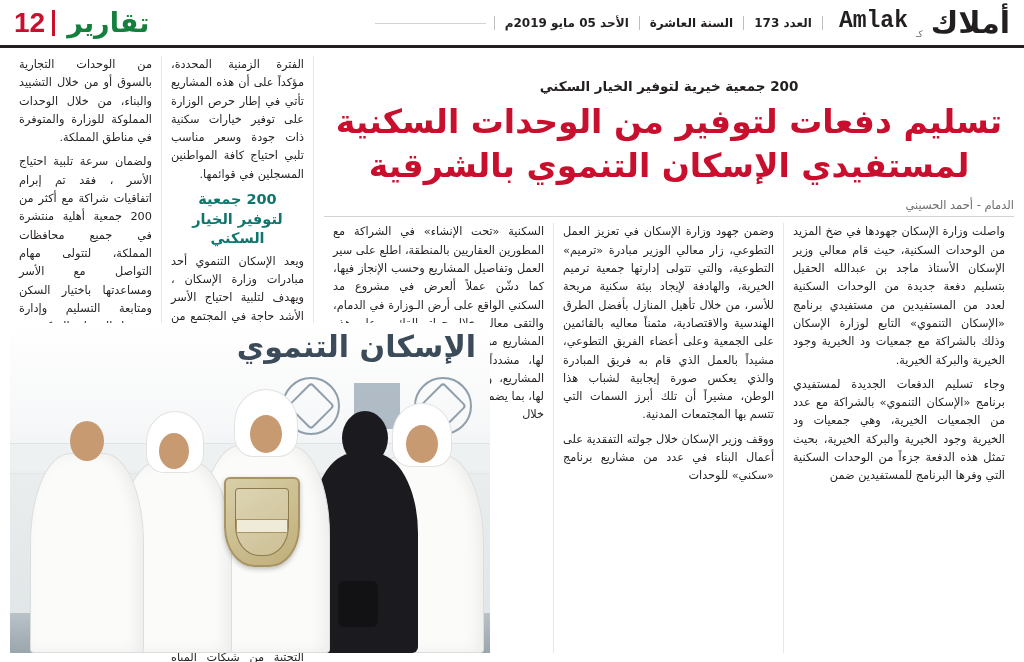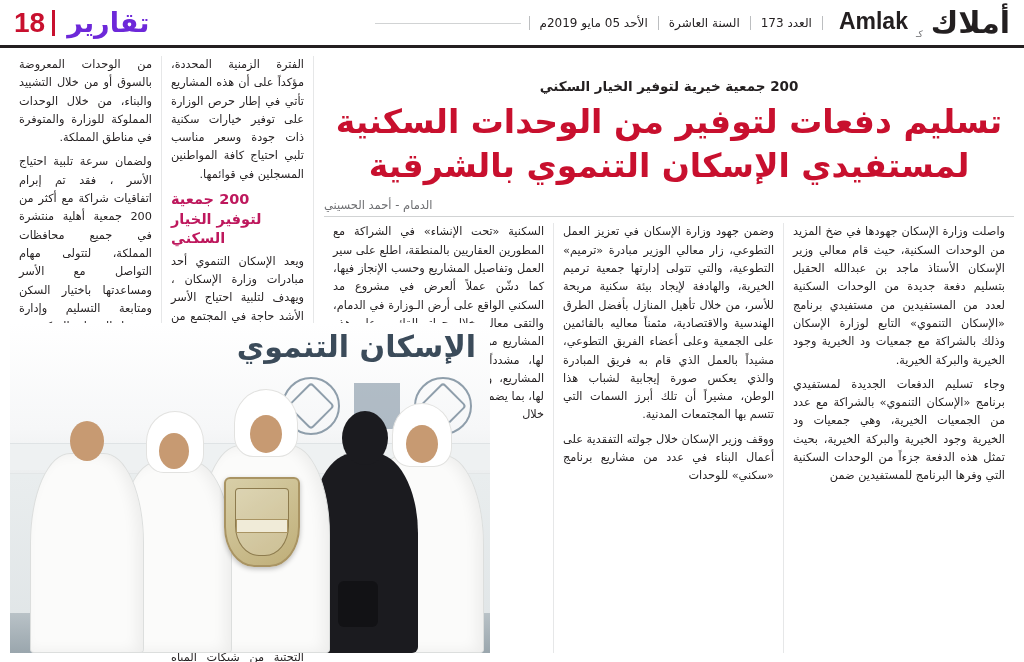--- a/index.html
+++ b/index.html
@@ -47,21 +47,21 @@
     font-weight: bold;
     color: #231f20;
     letter-spacing: -1px;
     line-height: 1;
     white-space: nowrap;
   }
   .brand-en {
     font-size: 23px;
     font-weight: bold;
     color: #231f20;
-    font-family: Liberation Sans, sans-serif;
+    font-family: Liberation Mono, monospace;
     line-height: 1;
     padding-bottom: 2px;
   }
   .brand-sub {
     font-size: 9px;
     color: #6d6e71;
     font-family: "Liberation Sans", sans-serif;
     align-self: flex-end;
     padding-bottom: 6px;
   }
@@ -70,20 +70,21 @@
     flex-direction: row;
     align-items: center;
     font-size: 12px;
     color: #231f20;
     gap: 0;
     padding-right: 6px;
   }
   .masthead-meta .mitem {
     padding: 0 10px;
     white-space: nowrap;
+    font-weight: bold;
   }
   .masthead-meta .sep {
     width: 1px;
     height: 14px;
     background: #bcbec0;
   }
   .masthead-rule {
     flex: 1;
     position: relative;
   }
@@ -99,21 +100,21 @@
   .section-label {
     display: flex;
     flex-direction: row;
     align-items: center;
     gap: 12px;
     padding: 0 16px 0 14px;
   }
   .section-title {
     font-size: 27px;
     font-weight: bold;
-    color: #6d28d9;
+    color: #15803d;
     letter-spacing: 3px;
     line-height: 1;
     text-align: center;
   }
   .page-number-wrap {
     display: flex;
     flex-direction: row;
     align-items: center;
     gap: 7px;
   }
@@ -159,21 +160,21 @@
   .headline {
     text-align: center;
     color: #c8102e;
     font-size: 33px;
     font-weight: bold;
     line-height: 1.34;
     margin: 0 0 10px 0;
     letter-spacing: 0px;
   }
   .byline {
-    text-align: left;
+    text-align: right;
     font-size: 11.5px;
     color: #6d6e71;
     border-bottom: 1px solid #d1d3d4;
     padding: 0 0 4px 0;
     margin: 0 0 6px 0;
   }
   .cols-3 {
     display: flex;
     flex-direction: row;
     flex: 1;
@@ -194,22 +195,22 @@
   .w3 { width: 33.33%; }
   .subhead {
     color: #c8102e;
     font-weight: bold;
     font-size: 14px;
     margin: 8px 0 4px 0;
     line-height: 1.3;
     text-align: right;
   }
   .center-head {
-    text-align: left;
-    color: #be185d;
+    text-align: center;
+    color: #0f766e;
     font-weight: bold;
     font-size: 14.5px;
     line-height: 1.35;
     margin: 6px 0 4px 0;
   }
   p.para {
     margin: 0 0 6px 0;
   }
 
   
@@ -398,21 +399,21 @@
       <div class="mitem">الأحد 05 مايو 2019م</div>
       <div class="sep"></div>
     </div>
 
     <div class="masthead-rule"></div>
 
     <div class="section-label">
       <div class="section-title">تقارير</div>
       <div class="page-number-wrap">
         <div class="page-bar"></div>
-        <div class="page-number">18</div>
+        <div class="page-number">12</div>
       </div>
     </div>
   </div>
 
   <div class="content">
 
     <div class="col-main">
 
       <div class="kicker">200 جمعية خيرية لتوفير الخيار السكني</div>
 
@@ -449,21 +450,21 @@
         <div class="center-head">
           <span>200 جمعية</span><br>
           <span>لتوفير الخيار السكني</span>
         </div>
         <p class="para">ويعد الإسكان التنموي أحد مبادرات وزارة الإسكان ، ويهدف لتلبية احتياج الأسر الأشد حاجة في المجتمع من المساكن وتمكينهم من تملك السكن المناسب وفق احتياجاتهم. ويوفر الإسكان التنموي الوحدات السكنية إما من خلال الشراء</p>
         <div class="subhead">تكامل البنية التحتية</div>
         <p class="para">الجديد بالذكر أن إجمالي ما تم تخصيصه منذ انطلاق برنامج «سكني» في 2017 للمنطقة الشرقية 110,754 خياراً سكنياً وتمويلاً، يشمل 35,531 تمويلاً سكنياً مدعوماً، و26,445 أرضاً سكنية مجانية، و43,978 وحدة سكنية جاهزة، و44,781 وحدة سكنية تحت الإنشاء، تتكامل فيها البنية التحتية من شبكات المياه والكهرباء، والاتصالات والشبكات الطرق الداخلية، والإنارة والتشجير والصرف الصحي وغيرها، مع توافر مواقع مخصصة للمرافق الخدمية المتوقعة، إلى جانب توفير المسطحات الخضراء والحدائق العامة ومواقع خاصة لألعاب الأطفال والمدارس التعليمية والجوامع، بالإضافة إلى المرافق التجارية والترفيهية.</p>
       </div>
       <div class="divider-v"></div>
       <div class="lcol">
-        <p class="para">من الوحدات المعروضة بالسوق أو من خلال التشييد والبناء، من خلال الوحدات المملوكة للوزارة والمتوفرة في مناطق المملكة.</p>
+        <p class="para">من الوحدات التجارية بالسوق أو من خلال التشييد والبناء، من خلال الوحدات المملوكة للوزارة والمتوفرة في مناطق المملكة.</p>
         <p class="para">ولضمان سرعة تلبية احتياج الأسر ، فقد تم إبرام اتفاقيات شراكة مع أكثر من 200 جمعية أهلية منتشرة في جميع محافظات المملكة، لتتولى مهام التواصل مع الأسر ومساعدتها باختيار السكن ومتابعة التسليم وإدارة وتشغيل الوحدات السكنية.</p>
       </div>
     </div>
 
     <div class="photo">
       <div class="photo-inner">
 
         <div class="backdrop">
           <div class="backdrop-title">الإسكان التنموي</div>
           <div class="backdrop-logos">

